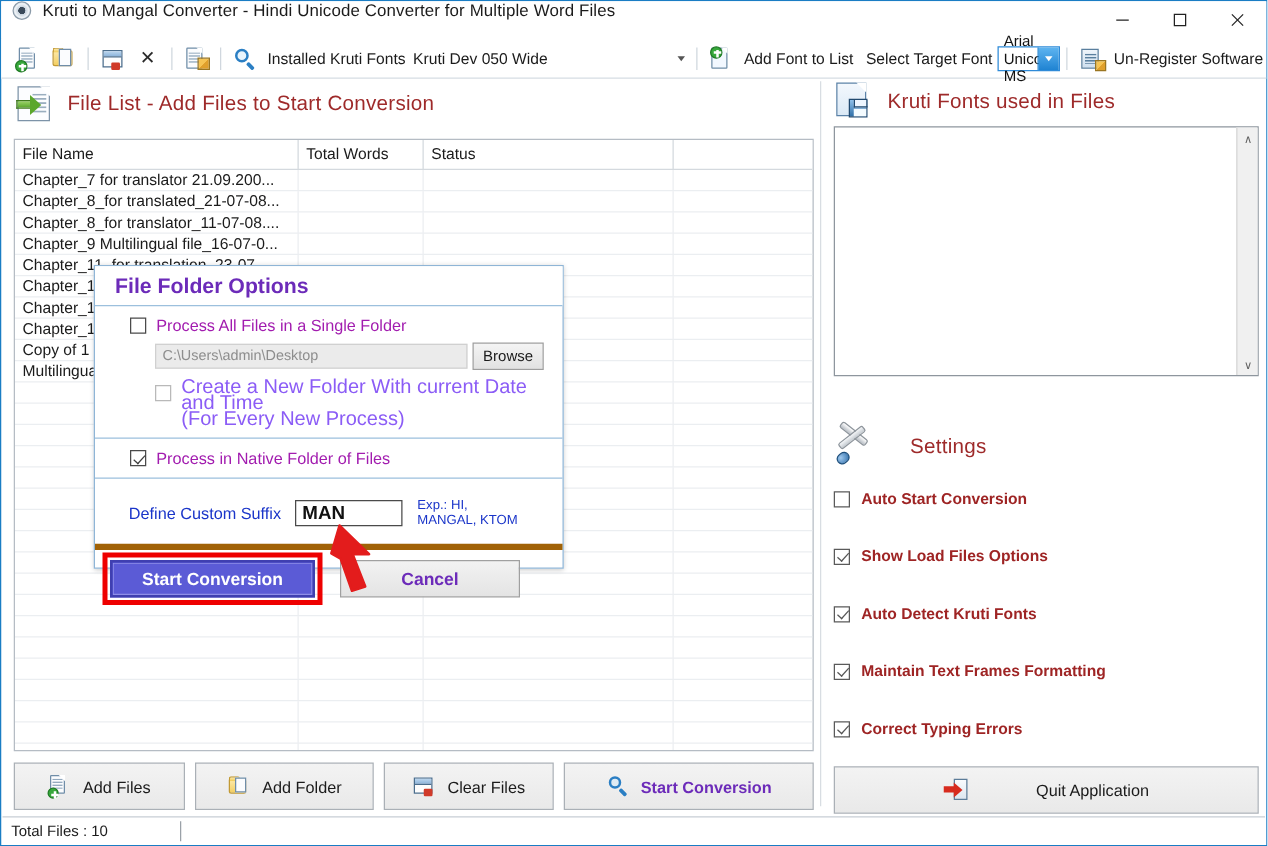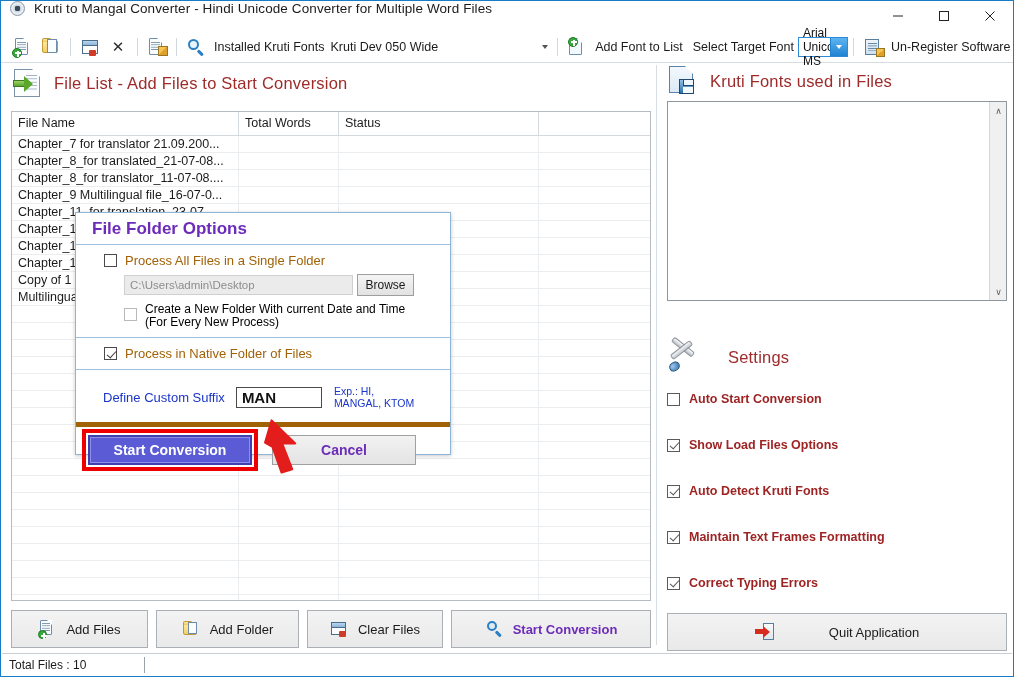--- a/index.html
+++ b/index.html
@@ -290,25 +290,25 @@
   .cbox {
     width: 13px; height: 13px; border: 1px solid #4a4a4a; background: #fff;
     flex: 0 0 13px; margin-right: 8px; position: relative;
   }
   .cbox.checked:after {
     content: ""; position: absolute; left: 3.5px; top: 0.5px;
     width: 4px; height: 8px; border: solid #3d3d3d;
     border-width: 0 1.6px 1.6px 0; transform: rotate(42deg);
   }
   .cbox.dim { border-color: #b9b9b9; }
-  .cb-label { font-size: 13px; color: #a16207; }
-  .cb-label.small { font-size: 12px; color: #000000; line-height: 13px; }
+  .cb-label { font-size: 13px; color: #a21caf; }
+  .cb-label.small { font-size: 16px; color: #8b5cf6; line-height: 13px; }
   .pathrow { display: flex; align-items: center; padding: 6px 0 0 48px; }
   .pathbox {
-    width: 229px; height: 20px; background: #ebebeb; border: 1px solid #d0d0d0;
+    width: 250px; height: 20px; background: #ebebeb; border: 1px solid #d0d0d0;
     font-size: 11.5px; color: #8d8d8d; line-height: 18px; padding-left: 5px;
     overflow: hidden; white-space: nowrap;
   }
   .browsebtn {
     width: 57px; height: 22px; margin-left: 4px;
     background: linear-gradient(#f4f4f4,#e2e2e2); border: 1px solid #9e9e9e;
     font-size: 12px; color: #1b1b1b; display:flex; align-items:center;
     justify-content:center;
   }
   .subcb { display: flex; padding: 7px 0 0 48px; align-items: flex-start; }

